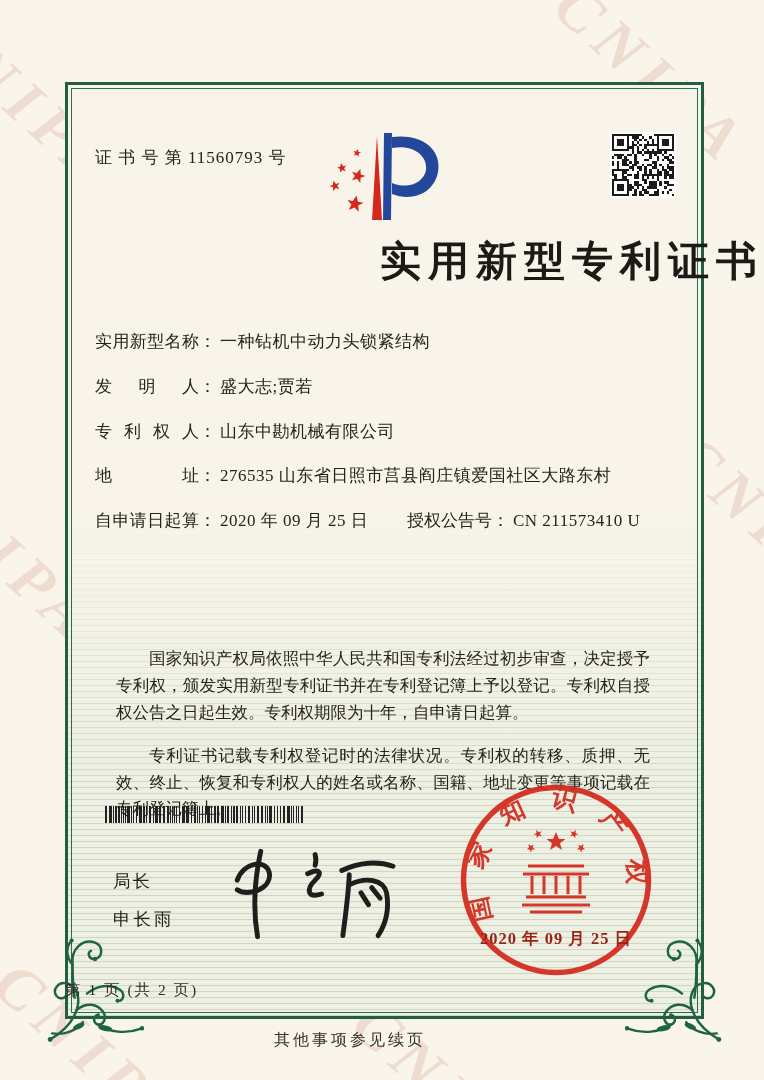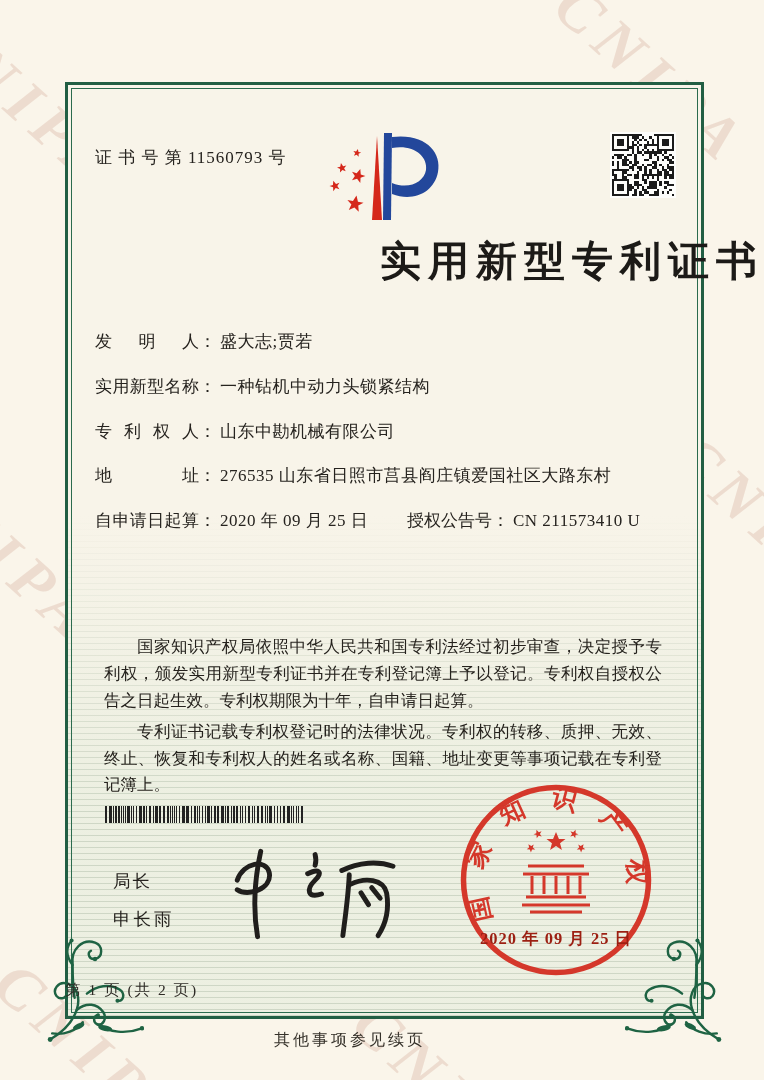--- a/index.html
+++ b/index.html
@@ -56,21 +56,21 @@
   .frow{position:relative;height:44.8px;white-space:nowrap;}
   .fl{display:inline-block;width:104px;text-align:justify;text-align-last:justify;}
   .fc{display:inline-block;margin-right:4px;}
   .fv{letter-spacing:.5px;}
   .f2{position:absolute;left:312px;top:0;}
   
   .bodytext{
     position:absolute;left:100px;top:630px;width:566px;
     font-size:16.5px;line-height:1.63;text-align:justify;color:#25221d;
   }
-  .bodytext p{margin:4px;text-indent:2em;}
+  .bodytext p{margin:16px;text-indent:2em;}
   
   .barcode{position:absolute;left:105px;top:806px;width:200px;height:17px;}
   
   .signer{position:absolute;left:113px;top:869px;font-size:17.5px;letter-spacing:2px;}
   .signer .name{margin-top:14px;letter-spacing:3px;}
   .handwriting{position:absolute;left:218px;top:846px;width:190px;height:96px;}
   
   .seal{position:absolute;left:456px;top:784px;width:200px;height:196px;}
   .seal svg{position:absolute;left:0;top:0;}
   .seal-date{
@@ -164,24 +164,24 @@
 </svg>
 
 <svg class="qr" id="qr" viewBox="0 0 25 25" shape-rendering="crispEdges">
     <path d="M0,0h1v1h-1zM1,0h1v1h-1zM2,0h1v1h-1zM3,0h1v1h-1zM4,0h1v1h-1zM5,0h1v1h-1zM6,0h1v1h-1zM7,0h1v1h-1zM8,0h1v1h-1zM9,0h1v1h-1zM10,0h1v1h-1zM11,0h1v1h-1zM17,0h1v1h-1zM18,0h1v1h-1zM19,0h1v1h-1zM20,0h1v1h-1zM21,0h1v1h-1zM22,0h1v1h-1zM23,0h1v1h-1zM24,0h1v1h-1zM0,1h1v1h-1zM6,1h1v1h-1zM8,1h1v1h-1zM9,1h1v1h-1zM10,1h1v1h-1zM12,1h1v1h-1zM15,1h1v1h-1zM18,1h1v1h-1zM24,1h1v1h-1zM0,2h1v1h-1zM2,2h1v1h-1zM3,2h1v1h-1zM4,2h1v1h-1zM6,2h1v1h-1zM9,2h1v1h-1zM11,2h1v1h-1zM13,2h1v1h-1zM16,2h1v1h-1zM18,2h1v1h-1zM20,2h1v1h-1zM21,2h1v1h-1zM22,2h1v1h-1zM24,2h1v1h-1zM0,3h1v1h-1zM2,3h1v1h-1zM3,3h1v1h-1zM4,3h1v1h-1zM6,3h1v1h-1zM8,3h1v1h-1zM10,3h1v1h-1zM14,3h1v1h-1zM16,3h1v1h-1zM18,3h1v1h-1zM20,3h1v1h-1zM21,3h1v1h-1zM22,3h1v1h-1zM24,3h1v1h-1zM0,4h1v1h-1zM2,4h1v1h-1zM3,4h1v1h-1zM4,4h1v1h-1zM6,4h1v1h-1zM8,4h1v1h-1zM9,4h1v1h-1zM11,4h1v1h-1zM13,4h1v1h-1zM14,4h1v1h-1zM15,4h1v1h-1zM16,4h1v1h-1zM17,4h1v1h-1zM18,4h1v1h-1zM20,4h1v1h-1zM21,4h1v1h-1zM22,4h1v1h-1zM24,4h1v1h-1zM0,5h1v1h-1zM6,5h1v1h-1zM7,5h1v1h-1zM8,5h1v1h-1zM10,5h1v1h-1zM13,5h1v1h-1zM18,5h1v1h-1zM24,5h1v1h-1zM0,6h1v1h-1zM1,6h1v1h-1zM2,6h1v1h-1zM3,6h1v1h-1zM4,6h1v1h-1zM5,6h1v1h-1zM6,6h1v1h-1zM8,6h1v1h-1zM10,6h1v1h-1zM12,6h1v1h-1zM14,6h1v1h-1zM16,6h1v1h-1zM18,6h1v1h-1zM19,6h1v1h-1zM20,6h1v1h-1zM21,6h1v1h-1zM22,6h1v1h-1zM23,6h1v1h-1zM24,6h1v1h-1zM8,7h1v1h-1zM10,7h1v1h-1zM11,7h1v1h-1zM13,7h1v1h-1zM14,7h1v1h-1zM15,7h1v1h-1zM16,7h1v1h-1zM17,7h1v1h-1zM18,7h1v1h-1zM19,7h1v1h-1zM21,7h1v1h-1zM1,8h1v1h-1zM2,8h1v1h-1zM3,8h1v1h-1zM4,8h1v1h-1zM6,8h1v1h-1zM7,8h1v1h-1zM9,8h1v1h-1zM12,8h1v1h-1zM15,8h1v1h-1zM17,8h1v1h-1zM20,8h1v1h-1zM23,8h1v1h-1zM0,9h1v1h-1zM2,9h1v1h-1zM3,9h1v1h-1zM5,9h1v1h-1zM9,9h1v1h-1zM15,9h1v1h-1zM18,9h1v1h-1zM21,9h1v1h-1zM22,9h1v1h-1zM24,9h1v1h-1zM4,10h1v1h-1zM5,10h1v1h-1zM6,10h1v1h-1zM9,10h1v1h-1zM13,10h1v1h-1zM14,10h1v1h-1zM18,10h1v1h-1zM20,10h1v1h-1zM22,10h1v1h-1zM23,10h1v1h-1zM0,11h1v1h-1zM2,11h1v1h-1zM4,11h1v1h-1zM5,11h1v1h-1zM7,11h1v1h-1zM9,11h1v1h-1zM10,11h1v1h-1zM16,11h1v1h-1zM17,11h1v1h-1zM23,11h1v1h-1zM24,11h1v1h-1zM0,12h1v1h-1zM2,12h1v1h-1zM4,12h1v1h-1zM5,12h1v1h-1zM6,12h1v1h-1zM8,12h1v1h-1zM9,12h1v1h-1zM12,12h1v1h-1zM14,12h1v1h-1zM15,12h1v1h-1zM17,12h1v1h-1zM19,12h1v1h-1zM22,12h1v1h-1zM2,13h1v1h-1zM7,13h1v1h-1zM8,13h1v1h-1zM10,13h1v1h-1zM11,13h1v1h-1zM13,13h1v1h-1zM16,13h1v1h-1zM17,13h1v1h-1zM20,13h1v1h-1zM22,13h1v1h-1zM23,13h1v1h-1zM24,13h1v1h-1zM0,14h1v1h-1zM1,14h1v1h-1zM2,14h1v1h-1zM3,14h1v1h-1zM4,14h1v1h-1zM5,14h1v1h-1zM6,14h1v1h-1zM8,14h1v1h-1zM11,14h1v1h-1zM13,14h1v1h-1zM15,14h1v1h-1zM18,14h1v1h-1zM20,14h1v1h-1zM21,14h1v1h-1zM23,14h1v1h-1zM24,14h1v1h-1zM0,15h1v1h-1zM4,15h1v1h-1zM5,15h1v1h-1zM10,15h1v1h-1zM13,15h1v1h-1zM15,15h1v1h-1zM18,15h1v1h-1zM19,15h1v1h-1zM21,15h1v1h-1zM22,15h1v1h-1zM24,15h1v1h-1zM0,16h1v1h-1zM1,16h1v1h-1zM4,16h1v1h-1zM6,16h1v1h-1zM7,16h1v1h-1zM9,16h1v1h-1zM10,16h1v1h-1zM12,16h1v1h-1zM13,16h1v1h-1zM14,16h1v1h-1zM15,16h1v1h-1zM16,16h1v1h-1zM17,16h1v1h-1zM18,16h1v1h-1zM19,16h1v1h-1zM21,16h1v1h-1zM22,16h1v1h-1zM23,16h1v1h-1zM24,16h1v1h-1zM1,17h1v1h-1zM4,17h1v1h-1zM5,17h1v1h-1zM9,17h1v1h-1zM10,17h1v1h-1zM12,17h1v1h-1zM14,17h1v1h-1zM16,17h1v1h-1zM18,17h1v1h-1zM21,17h1v1h-1zM23,17h1v1h-1zM24,17h1v1h-1zM0,18h1v1h-1zM1,18h1v1h-1zM2,18h1v1h-1zM3,18h1v1h-1zM4,18h1v1h-1zM5,18h1v1h-1zM6,18h1v1h-1zM12,18h1v1h-1zM13,18h1v1h-1zM18,18h1v1h-1zM0,19h1v1h-1zM6,19h1v1h-1zM9,19h1v1h-1zM10,19h1v1h-1zM13,19h1v1h-1zM15,19h1v1h-1zM16,19h1v1h-1zM17,19h1v1h-1zM19,19h1v1h-1zM21,19h1v1h-1zM22,19h1v1h-1zM0,20h1v1h-1zM2,20h1v1h-1zM3,20h1v1h-1zM4,20h1v1h-1zM6,20h1v1h-1zM7,20h1v1h-1zM9,20h1v1h-1zM10,20h1v1h-1zM11,20h1v1h-1zM15,20h1v1h-1zM16,20h1v1h-1zM17,20h1v1h-1zM19,20h1v1h-1zM22,20h1v1h-1zM23,20h1v1h-1zM24,20h1v1h-1zM0,21h1v1h-1zM2,21h1v1h-1zM3,21h1v1h-1zM4,21h1v1h-1zM6,21h1v1h-1zM7,21h1v1h-1zM8,21h1v1h-1zM10,21h1v1h-1zM12,21h1v1h-1zM14,21h1v1h-1zM15,21h1v1h-1zM16,21h1v1h-1zM17,21h1v1h-1zM21,21h1v1h-1zM0,22h1v1h-1zM2,22h1v1h-1zM3,22h1v1h-1zM4,22h1v1h-1zM6,22h1v1h-1zM7,22h1v1h-1zM9,22h1v1h-1zM12,22h1v1h-1zM13,22h1v1h-1zM18,22h1v1h-1zM23,22h1v1h-1zM0,23h1v1h-1zM6,23h1v1h-1zM9,23h1v1h-1zM11,23h1v1h-1zM13,23h1v1h-1zM14,23h1v1h-1zM17,23h1v1h-1zM18,23h1v1h-1zM20,23h1v1h-1zM22,23h1v1h-1zM0,24h1v1h-1zM1,24h1v1h-1zM2,24h1v1h-1zM3,24h1v1h-1zM4,24h1v1h-1zM5,24h1v1h-1zM6,24h1v1h-1zM8,24h1v1h-1zM9,24h1v1h-1zM11,24h1v1h-1zM12,24h1v1h-1zM15,24h1v1h-1zM16,24h1v1h-1zM17,24h1v1h-1zM18,24h1v1h-1zM24,24h1v1h-1z" fill="#1b1b1b"></path>
   </svg>
 
 <div class="title">实用新型专利证书</div>
 
 <div class="fields">
   <div class="frow">
+    <span class="fl">实用新型名称</span><span class="fc">：</span><span class="fv">一种钻机中动力头锁紧结构</span>
+  </div>
+  <div class="frow">
     <span class="fl">发明人</span><span class="fc">：</span><span class="fv">盛大志;贾若</span>
-  </div>
-  <div class="frow">
-    <span class="fl">实用新型名称</span><span class="fc">：</span><span class="fv">一种钻机中动力头锁紧结构</span>
   </div>
   <div class="frow">
     <span class="fl">专利权人</span><span class="fc">：</span><span class="fv">山东中勘机械有限公司</span>
   </div>
   <div class="frow">
     <span class="fl">地址</span><span class="fc">：</span><span class="fv">276535 山东省日照市莒县阎庄镇爱国社区大路东村</span>
   </div>
   <div class="frow">
     <span class="fl">自申请日起算</span><span class="fc">：</span><span class="fv">2020 年 09 月 25 日</span>
     <span class="f2">

